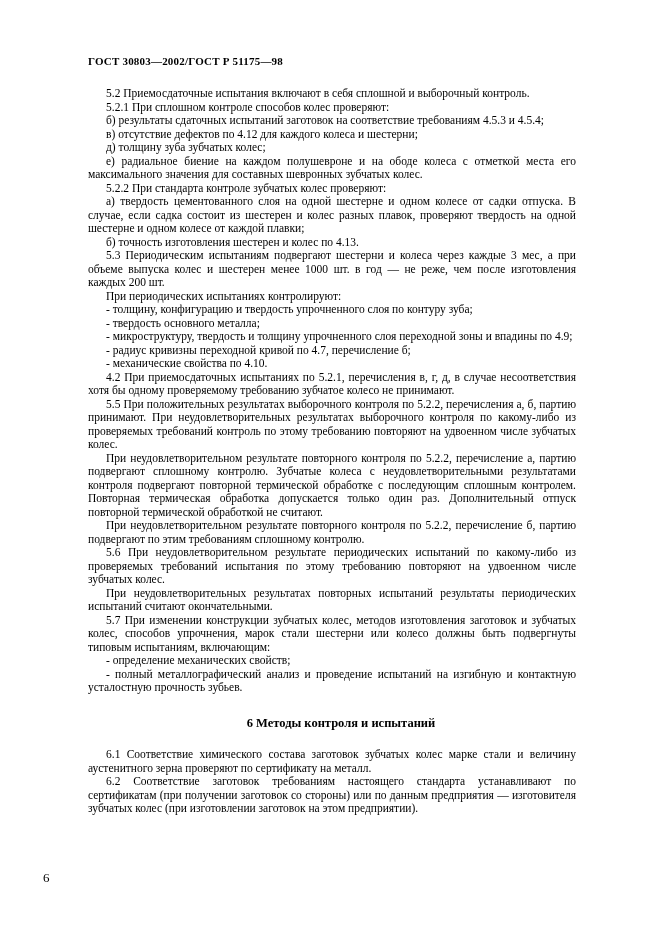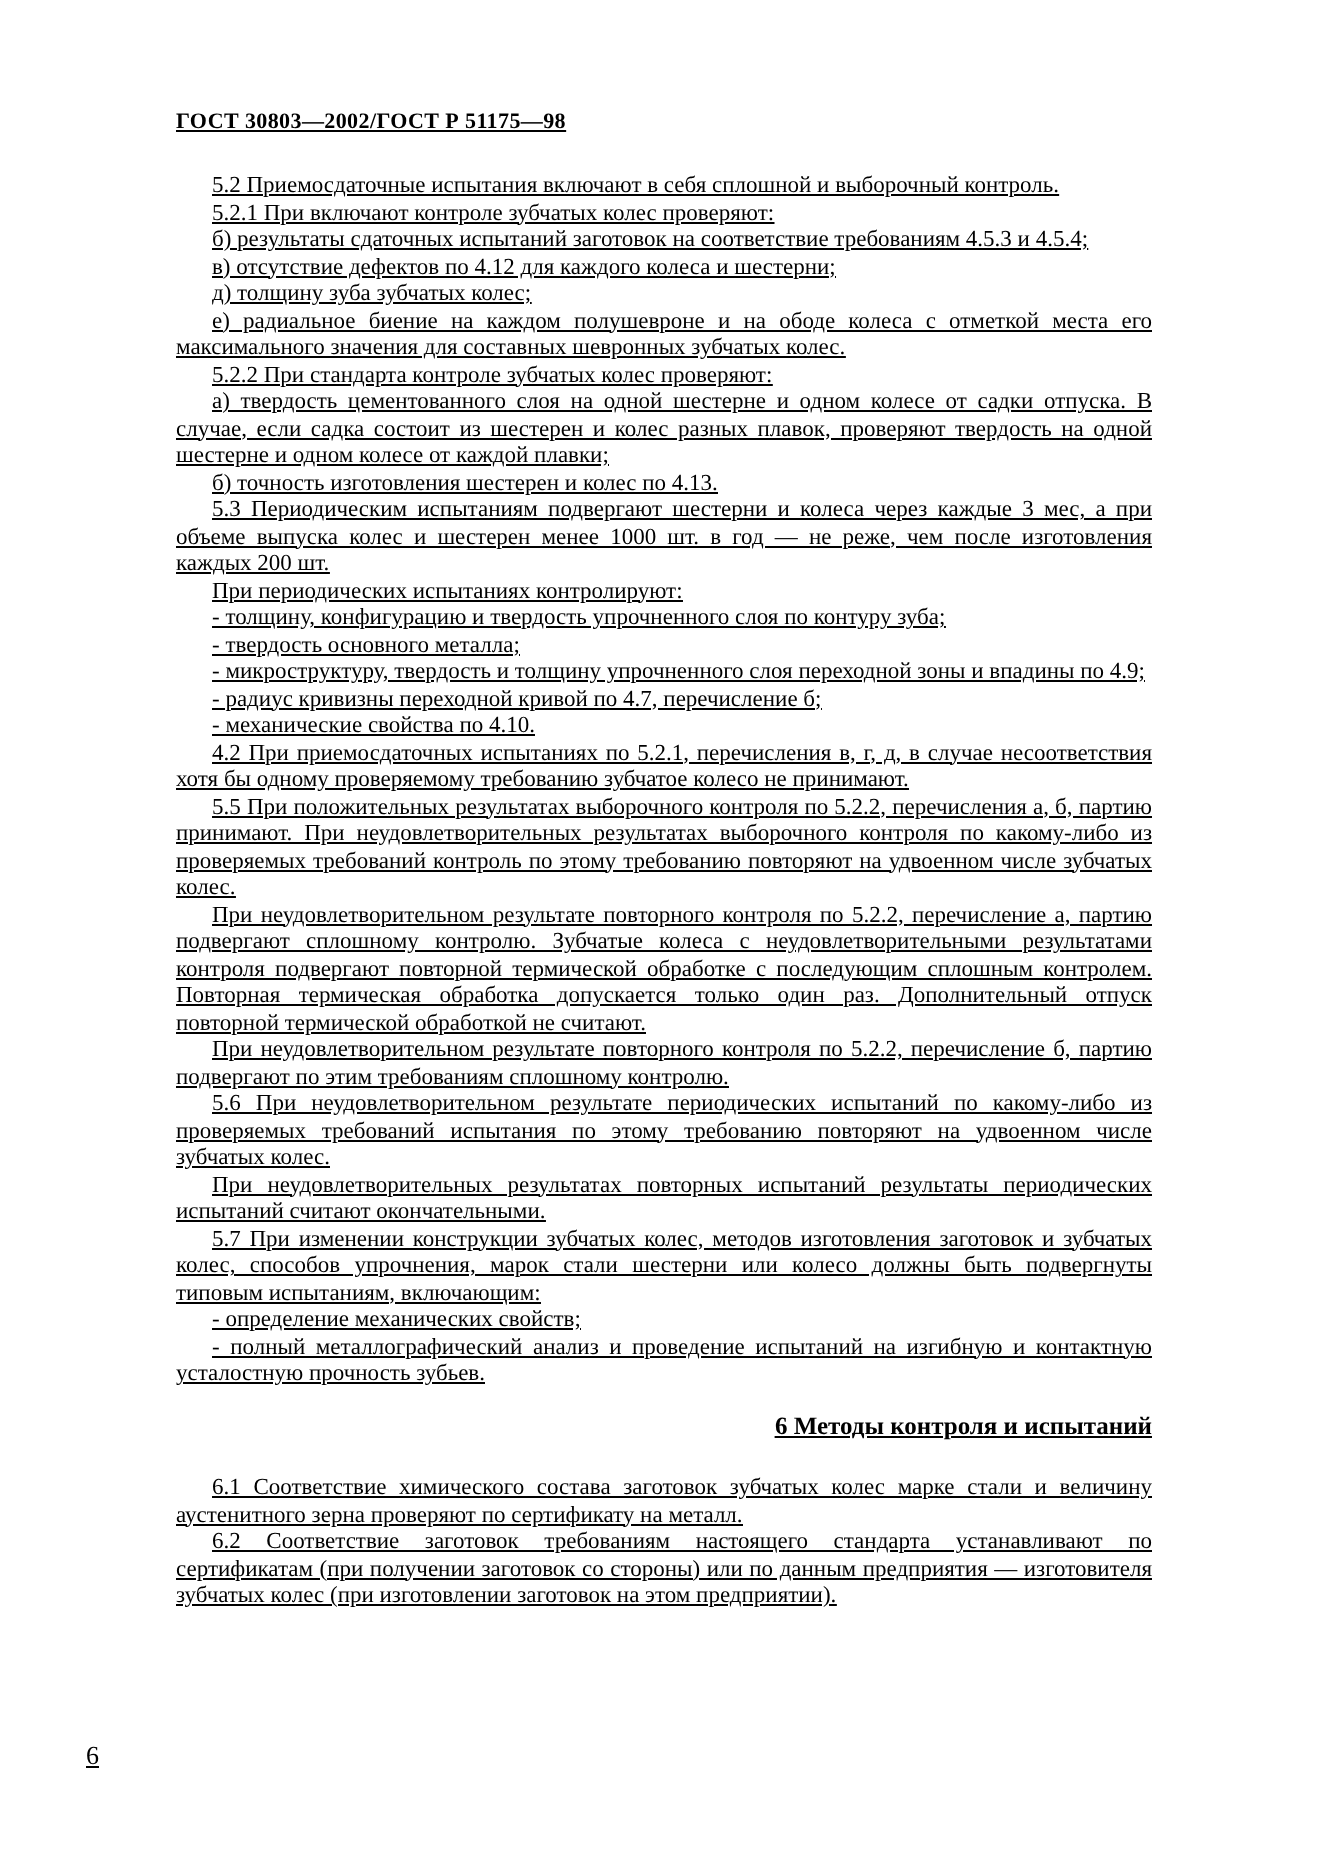--- a/index.html
+++ b/index.html
@@ -1,15 +1,15 @@
 <!DOCTYPE html>
 <html><head>
 <meta charset="utf-8">
 <style>
-  * { margin: 0; padding: 0; box-sizing: border-box; text-decoration: underline; }
+  * { margin: 0; padding: 0; box-sizing: border-box; }
   html, body { background: #ffffff; }
   body {
     width: 661px;
     height: 936px;
     position: relative;
     font-family: "Liberation Serif", "DejaVu Serif", serif;
     color: #000000;
     overflow: hidden;
   }
   .page {
@@ -30,42 +30,42 @@
     line-height: 13.5px;
     text-align: justify;
   }
   .para {
     text-indent: 18px;
   }
   .section-heading {
     font-size: 12.5px;
     font-weight: bold;
     text-indent: 18px;
-    text-align: right;
-    margin: 12px 0 18px 0;
+    text-align: center;
+    margin: 22px 0 18px 0;
   }
   .page-number {
     position: absolute;
     left: 43px;
     top: 870px;
     font-size: 13px;
   }
 </style>
 </head>
 <body>
 
 <div class="page">
 
   <header class="doc-header">
     <span>ГОСТ 30803—2002/ГОСТ Р 51175—98</span>
   </header>
 
   <main class="doc-body">
     <p class="para">5.2 Приемосдаточные испытания включают в себя сплошной и выборочный контроль.</p>
-    <p class="para">5.2.1 При включают контроле зубчатых колес проверяют:</p>
+    <p class="para">5.2.1 При сплошном контроле способов колес проверяют:</p>
     <p class="para">б) результаты сдаточных испытаний заготовок на соответствие требованиям 4.5.3 и 4.5.4;</p>
     <p class="para">в) отсутствие дефектов по 4.12 для каждого колеса и шестерни;</p>
     <p class="para">д) толщину зуба зубчатых колес;</p>
     <p class="para">е) радиальное биение на каждом полушевроне и на ободе колеса с отметкой места его максимального значения для составных шевронных зубчатых колес.</p>
     <p class="para">5.2.2 При стандарта контроле зубчатых колес проверяют:</p>
     <p class="para">а) твердость цементованного слоя на одной шестерне и одном колесе от садки отпуска. В случае, если садка состоит из шестерен и колес разных плавок, проверяют твердость на одной шестерне и одном колесе от каждой плавки;</p>
     <p class="para">б) точность изготовления шестерен и колес по 4.13.</p>
     <p class="para">5.3 Периодическим испытаниям подвергают шестерни и колеса через каждые 3 мес, а при объеме выпуска колес и шестерен менее 1000 шт. в год — не реже, чем после изготовления каждых 200 шт.</p>
     <p class="para">При периодических испытаниях контролируют:</p>
     <p class="para">- толщину, конфигурацию и твердость упрочненного слоя по контуру зуба;</p>

